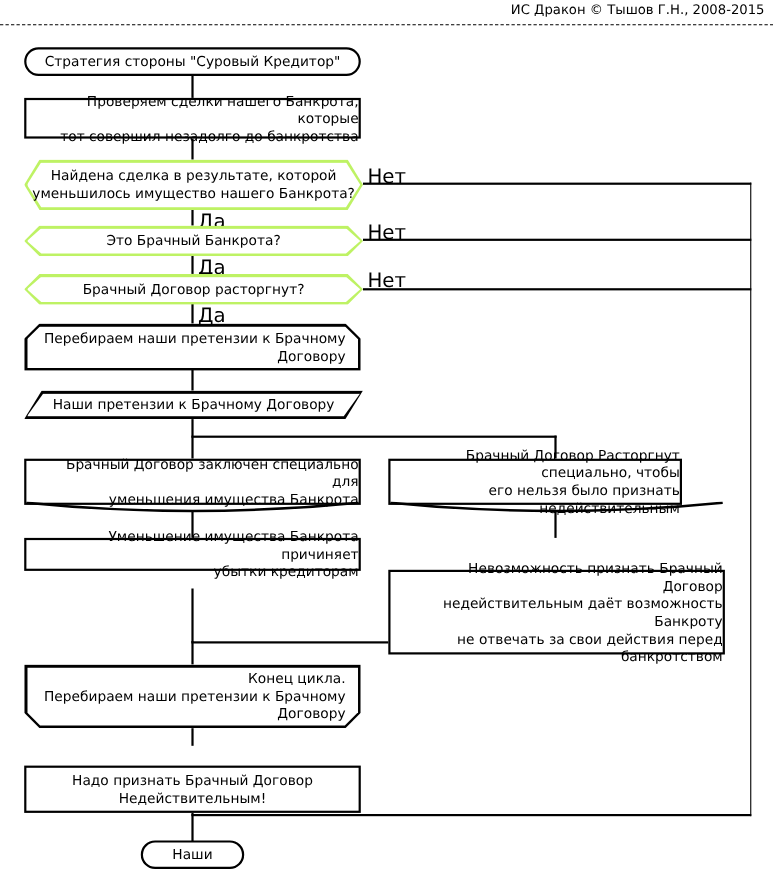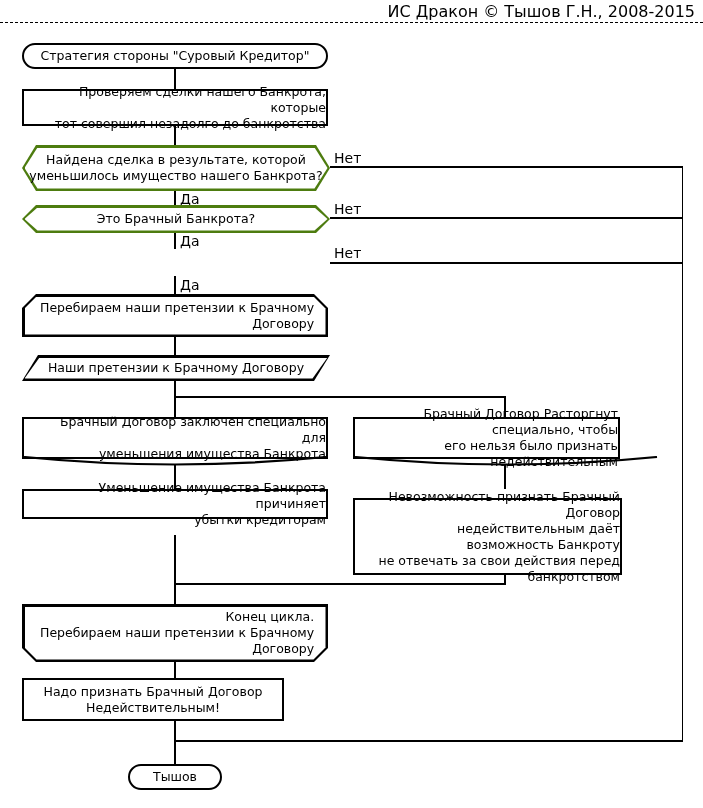--- a/index.html
+++ b/index.html
@@ -8,21 +8,21 @@
     background:#ffffff;
     font-family:"DejaVu Sans", sans-serif;
     position:relative;
     overflow:hidden;
     color:#000;
   }
   #canvas{position:absolute;left:0;top:0;width:703px;height:808px;}
 
   .hdr{
     position:absolute; right:8px; top:2px;
-    font-size:16px; letter-spacing:0px; white-space:nowrap;
+    font-size:12px; letter-spacing:0px; white-space:nowrap;
   }
   .hdr-rule{
     position:absolute; left:0px; top:22px; width:703px; height:0;
     border-top:1px dashed #000;
   }
 
   
   .node{position:absolute; box-sizing:border-box;}
   .node .txt{
     position:absolute; left:0; top:0; width:100%; height:100%;
@@ -55,21 +55,21 @@
     background:#000;
     clip-path:polygon(0 0,100% 0,100% calc(100% - 14px),calc(100% - 14px) 100%,14px 100%,0 calc(100% - 14px));
   }
   .loopend .inner{
     position:absolute; left:2.5px; top:2.5px; right:2.5px; bottom:2.5px;
     background:#fff;
     clip-path:polygon(0 0,100% 0,100% calc(100% - 12px),calc(100% - 12px) 100%,12px 100%,0 calc(100% - 12px));
   }
   
   .hex{
-    background:#4d7c0f;
+    background:#bef264;
     clip-path:polygon(0 50%,14px 0,calc(100% - 14px) 0,100% 50%,calc(100% - 14px) 100%,14px 100%);
   }
   .hex .inner{
     position:absolute; left:2.5px; top:2.5px; right:2.5px; bottom:2.5px;
     background:#fff;
     clip-path:polygon(0 50%,13px 0,calc(100% - 13px) 0,100% 50%,calc(100% - 13px) 100%,13px 100%);
   }
   
   .para{
     background:#000;
@@ -79,21 +79,21 @@
     position:absolute; left:2.5px; top:2.5px; right:2.5px; bottom:2.5px;
     background:#fff;
     clip-path:polygon(15px 0,100% 0,calc(100% - 15px) 100%,0 100%);
   }
 
   
   .shelf{position:absolute;}
 
   
   .ln{position:absolute;background:#000;}
-  .lbl{position:absolute;font-size:14px;white-space:nowrap;}
+  .lbl{position:absolute;font-size:18px;white-space:nowrap;}
 </style>
 </head>
 <body>
 
 <div id="canvas">
 
   <div class="hdr">ИС Дракон © Тышов Г.Н., 2008-2015</div>
   <div class="hdr-rule"></div>
 
   <div class="ln" style="left:174px;top:68px;width:1.6px;height:22px;"></div>
@@ -139,20 +139,24 @@
   <div class="lbl" style="left:334px;top:150px;">Нет</div>
   <div class="lbl" style="left:180px;top:191px;">Да</div>
 
   <div class="node hex" style="left:22px;top:205px;width:308px;height:28px;">
     <div class="inner"></div>
     <div class="txt center">Это Брачный Банкрота?</div>
   </div>
   <div class="lbl" style="left:334px;top:201px;">Нет</div>
   <div class="lbl" style="left:180px;top:233px;">Да</div>
 
+  <div class="node hex" style="left:22px;top:249px;width:308px;height:28px;">
+    <div class="inner"></div>
+    <div class="txt center">Брачный Договор расторгнут?</div>
+  </div>
   <div class="lbl" style="left:334px;top:245px;">Нет</div>
   <div class="lbl" style="left:180px;top:277px;">Да</div>
 
   <div class="node loopstart" style="left:22px;top:294px;width:306px;height:43px;">
     <div class="inner"></div>
     <div class="txt left">Перебираем наши претензии к Брачному
 Договору</div>
   </div>
 
   <div class="node para" style="left:22px;top:355px;width:308px;height:26px;">
@@ -174,36 +178,36 @@
   </div>
   <svg class="shelf" style="left:353px;top:456px;width:306px;height:14px;" viewBox="0 0 306 14" preserveAspectRatio="none">
     <path d="M2,1 Q153,16 304,1" fill="none" stroke="#000" stroke-width="2.2"></path>
   </svg>
 
   <div class="node rect" style="left:22px;top:489px;width:306px;height:30px;">
     <div class="txt left">Уменьшение имущества Банкрота причиняет
 убытки кредиторам</div>
   </div>
 
-  <div class="node rect" style="left:353px;top:498px;width:269px;height:77px;padding-left:28px;">
+  <div class="node rect" style="left:353px;top:518px;width:306px;height:77px;padding-left:28px;">
     <div class="txt left">Невозможность признать Брачный Договор
 недействительным даёт возможность Банкроту
 не отвечать за свои действия перед
 банкротством</div>
   </div>
 
   <div class="node loopend" style="left:22px;top:604px;width:306px;height:58px;">
     <div class="inner"></div>
     <div class="txt left">Конец цикла.
 Перебираем наши претензии к Брачному
 Договору</div>
   </div>
 
-  <div class="node rect" style="left:22px;top:678px;width:262px;height:43px;">
+  <div class="node rect" style="left:22px;top:696px;width:306px;height:43px;">
     <div class="txt center">Надо признать Брачный Договор
 Недействительным!</div>
   </div>
 
   <div class="node term" style="left:128px;top:764px;width:94px;height:26px;">
-    <div class="txt center">Тышов</div>
+    <div class="txt center">Наши</div>
   </div>
 
 </div>
 
 </body></html>

